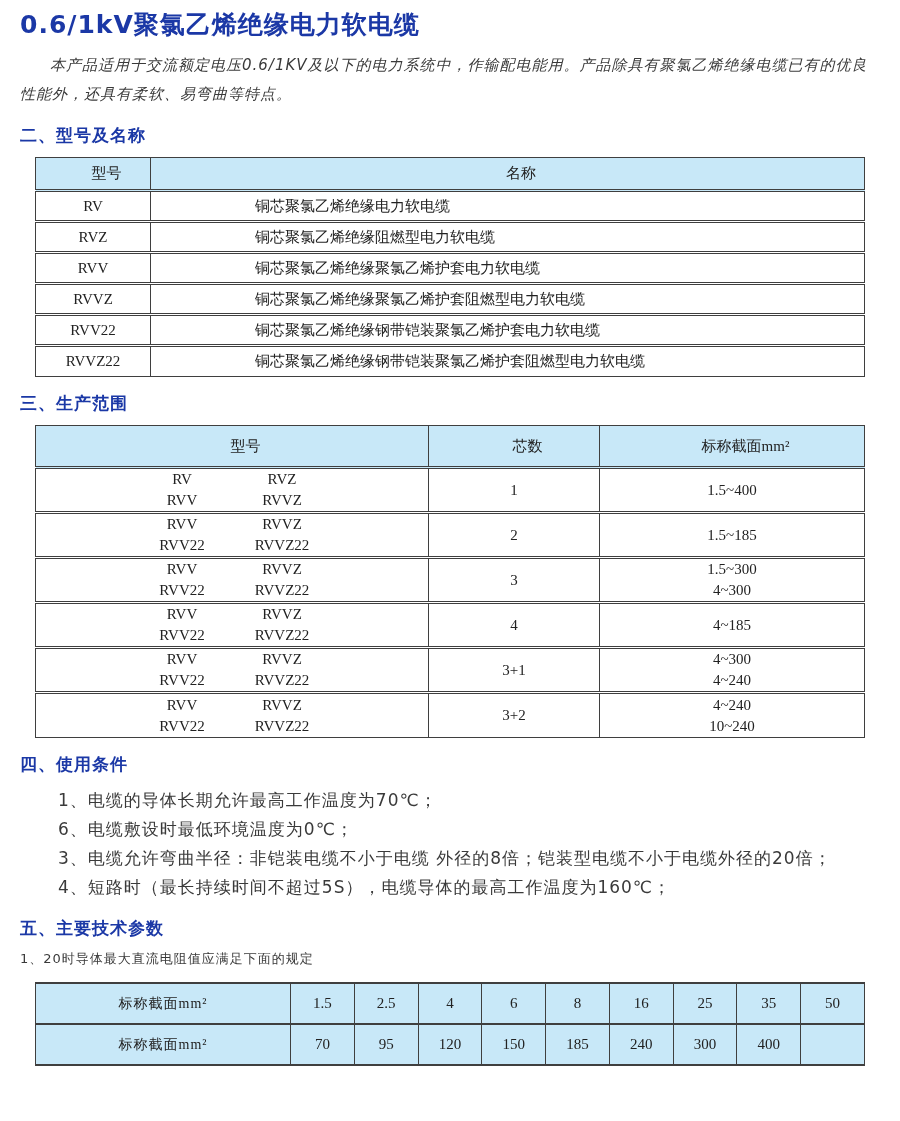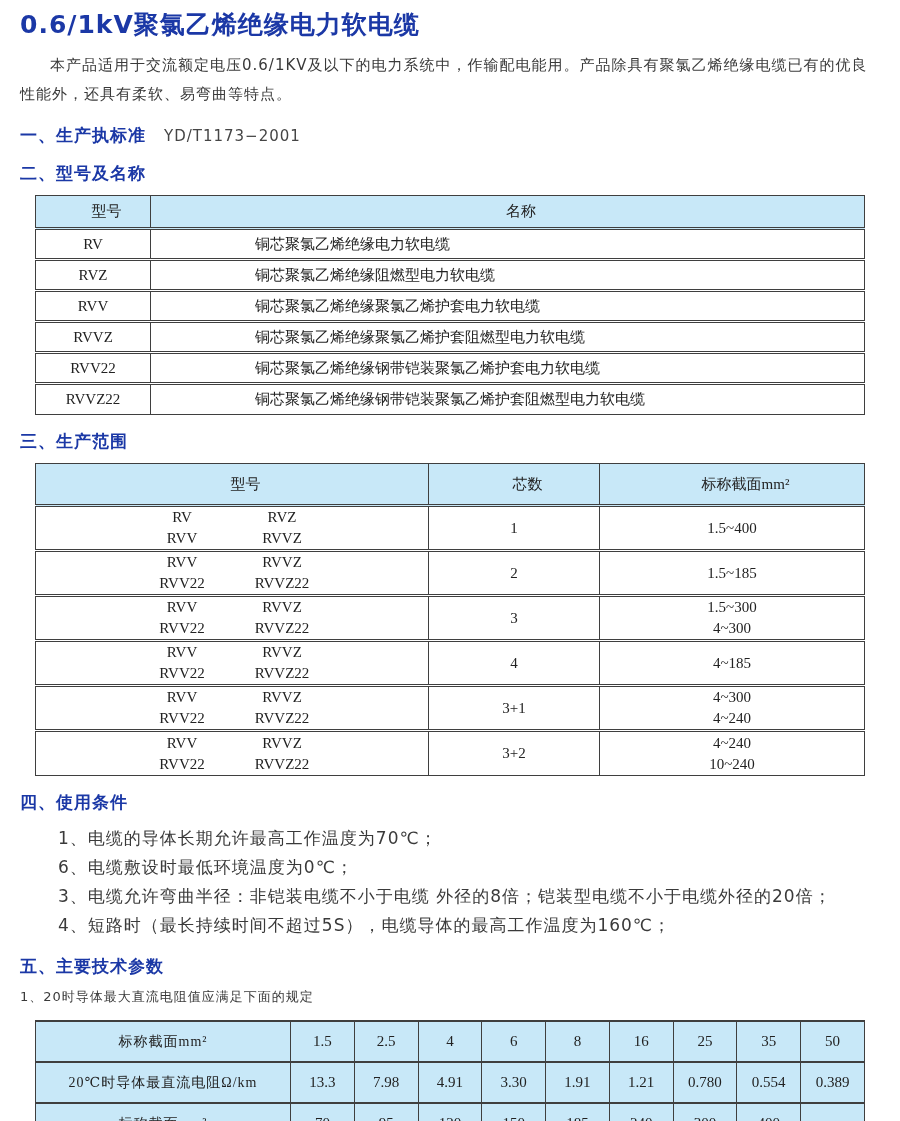--- a/index.html
+++ b/index.html
@@ -20,20 +20,21 @@
     letter-spacing: 1px;
     margin: 2px 0 10px 0;
   }
   .intro {
     font-size: 15px;
     line-height: 29px;
     letter-spacing: 1px;
     text-indent: 2em;
     margin: 6px 0 14px 0;
     width: 858px;
+    font-style: italic;
   }
   .section-head {
     display: flex;
     align-items: baseline;
     color: #1b38a6;
     font-size: 17px;
     font-weight: bold;
     letter-spacing: 1px;
     margin: 15px 0 10px 0;
   }
@@ -101,24 +102,20 @@
 </style>
 </head>
 <body>
 
 <div class="page">
 
   <h1 class="title">0.6/1kV聚氯乙烯绝缘电力软电缆</h1>
 
   <p class="intro">本产品适用于交流额定电压0.6/1KV及以下的电力系统中，作输配电能用。产品除具有聚氯乙烯绝缘电缆已有的优良性能外，还具有柔软、易弯曲等特点。</p>
 
-  <div class="section-head">
-    <span>一、生产执标准</span>
-    <span class="std">YD/T1173−2001</span>
-  </div>
 
   <div class="section-head">
     <span>二、型号及名称</span>
   </div>
 
   <table class="t1">
     <tbody>
         <tr>
       <th class="hdr col-model">型号</th>
       <th class="hdr">名称</th>
@@ -279,32 +276,20 @@
       <td>2.5</td>
       <td>4</td>
       <td>6</td>
       <td>8</td>
       <td>16</td>
       <td>25</td>
       <td>35</td>
       <td>50</td>
     </tr>
     <tr>
-      <td class="lbl">20℃时导体最直流电阻Ω/km</td>
-      <td>13.3</td>
-      <td>7.98</td>
-      <td>4.91</td>
-      <td>3.30</td>
-      <td>1.91</td>
-      <td>1.21</td>
-      <td>0.780</td>
-      <td>0.554</td>
-      <td>0.389</td>
-    </tr>
-    <tr>
       <td class="lbl">标称截面mm²</td>
       <td>70</td>
       <td>95</td>
       <td>120</td>
       <td>150</td>
       <td>185</td>
       <td>240</td>
       <td>300</td>
       <td>400</td>
       <td></td>

